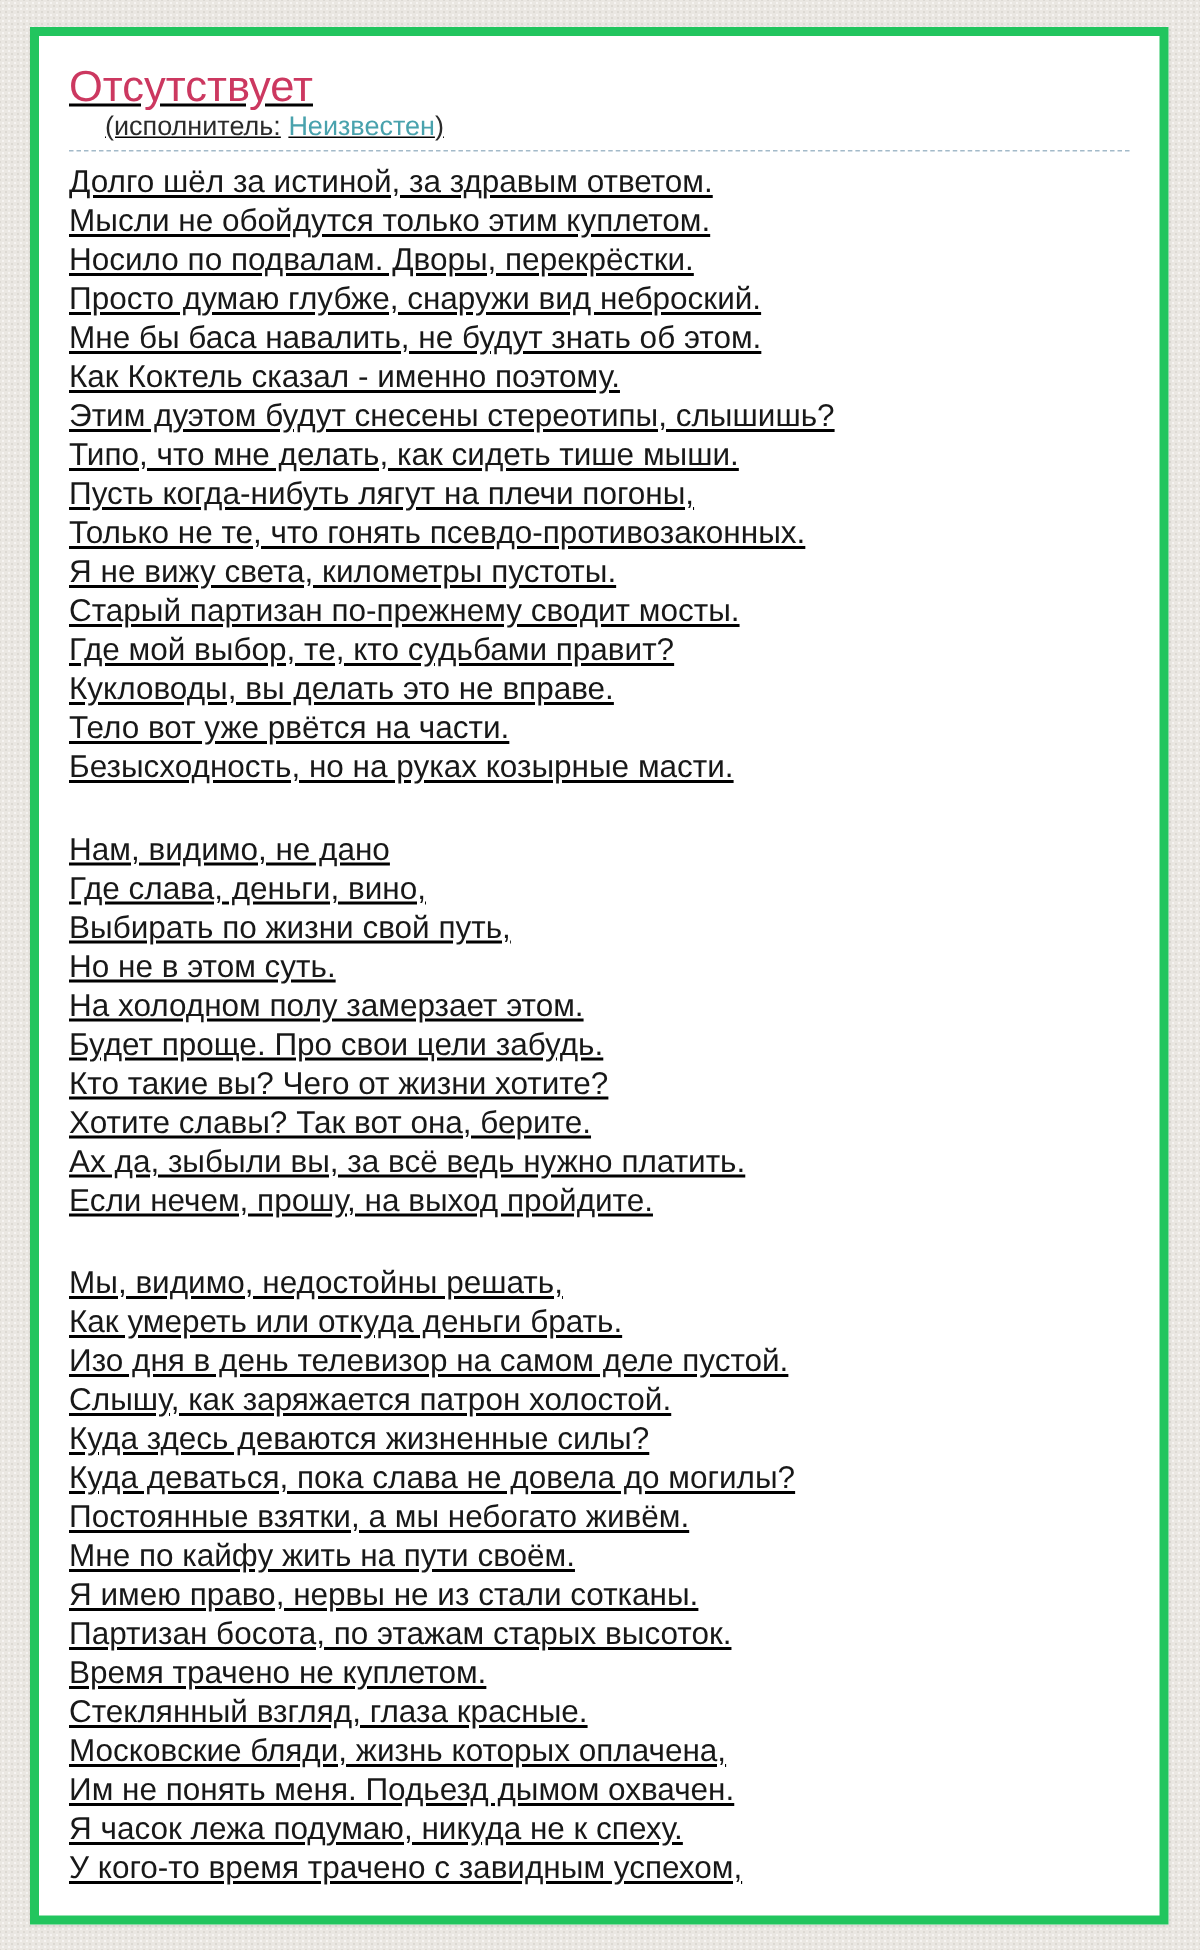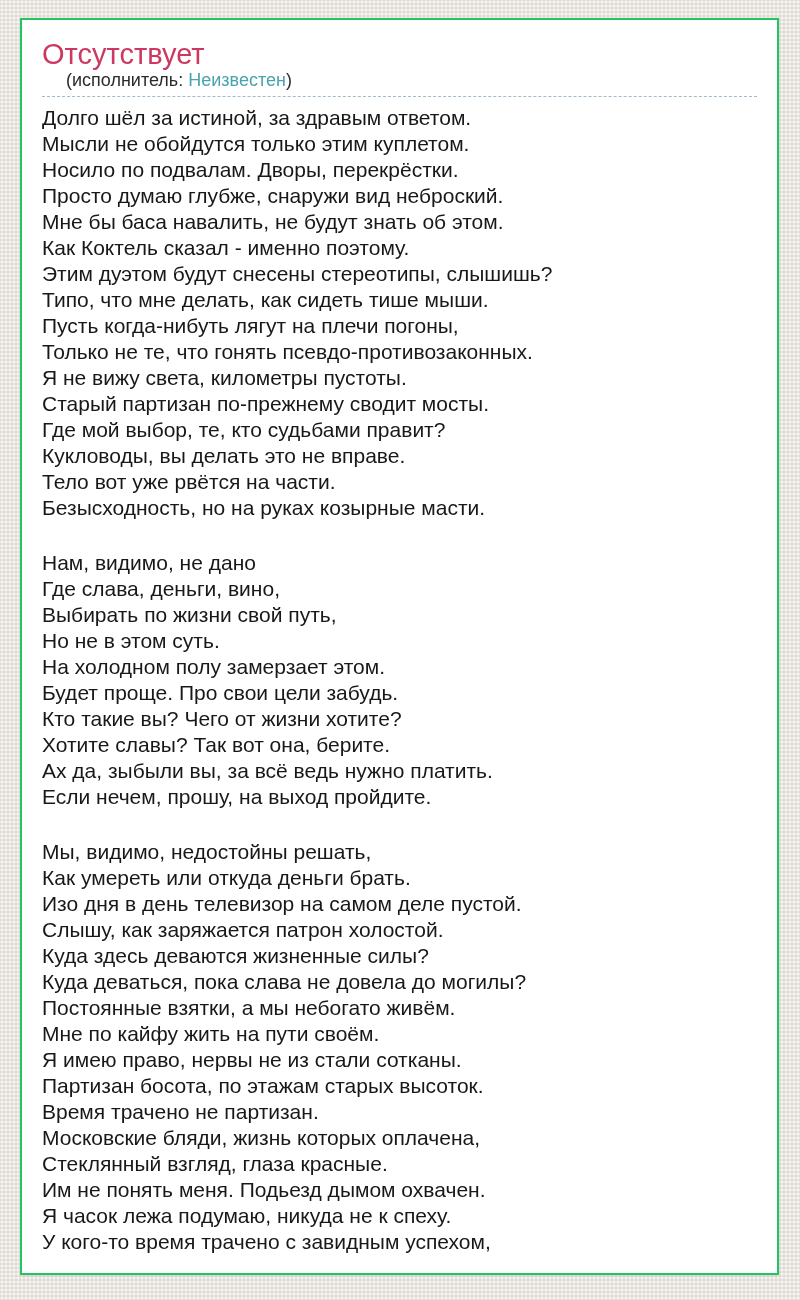--- a/index.html
+++ b/index.html
@@ -14,23 +14,24 @@
     background-position: 0 0, 2px 2px;
     position: relative;
     overflow: hidden;
   }
   .card {
     position: absolute;
     left: 20px;
     top: 18px;
     width: 759px;
     background: var(--card-bg, #ffffff);
-    border: 2px solid #22c55e;
+    border: 6px solid #22c55e;
     box-shadow: 0 1px 3px rgba(0,0,0,0.07);
     padding: 19px 20px 18px 20px;
+    text-decoration: underline;
   }
   .song-header {
     border-bottom: 1px dashed var(--divider, #a3bac9);
     padding-bottom: 5px;
   }
   .song-title {
     font-size: 29px;
     line-height: 30px;
     font-weight: 400;
     color: var(--title, #cc3860);
@@ -96,20 +97,20 @@
       <div class="lyric-line">Мы, видимо, недостойны решать,</div>
       <div class="lyric-line">Как умереть или откуда деньги брать.</div>
       <div class="lyric-line">Изо дня в день телевизор на самом деле пустой.</div>
       <div class="lyric-line">Слышу, как заряжается патрон холостой.</div>
       <div class="lyric-line">Куда здесь деваются жизненные силы?</div>
       <div class="lyric-line">Куда деваться, пока слава не довела до могилы?</div>
       <div class="lyric-line">Постоянные взятки, а мы небогато живём.</div>
       <div class="lyric-line">Мне по кайфу жить на пути своём.</div>
       <div class="lyric-line">Я имею право, нервы не из стали сотканы.</div>
       <div class="lyric-line">Партизан босота, по этажам старых высоток.</div>
-      <div class="lyric-line">Время трачено не партизан.</div>
+      <div class="lyric-line">Время трачено не куплетом.</div>
+      <div class="lyric-line">Стеклянный взгляд, глаза красные.</div>
       <div class="lyric-line">Московские бляди, жизнь которых оплачена,</div>
-      <div class="lyric-line">Стеклянный взгляд, глаза красные.</div>
       <div class="lyric-line">Им не понять меня. Подьезд дымом охвачен.</div>
       <div class="lyric-line">Я часок лежа подумаю, никуда не к спеху.</div>
       <div class="lyric-line">У кого-то время трачено с завидным успехом,</div>
     </div>
 </div>
 
 </body></html>

